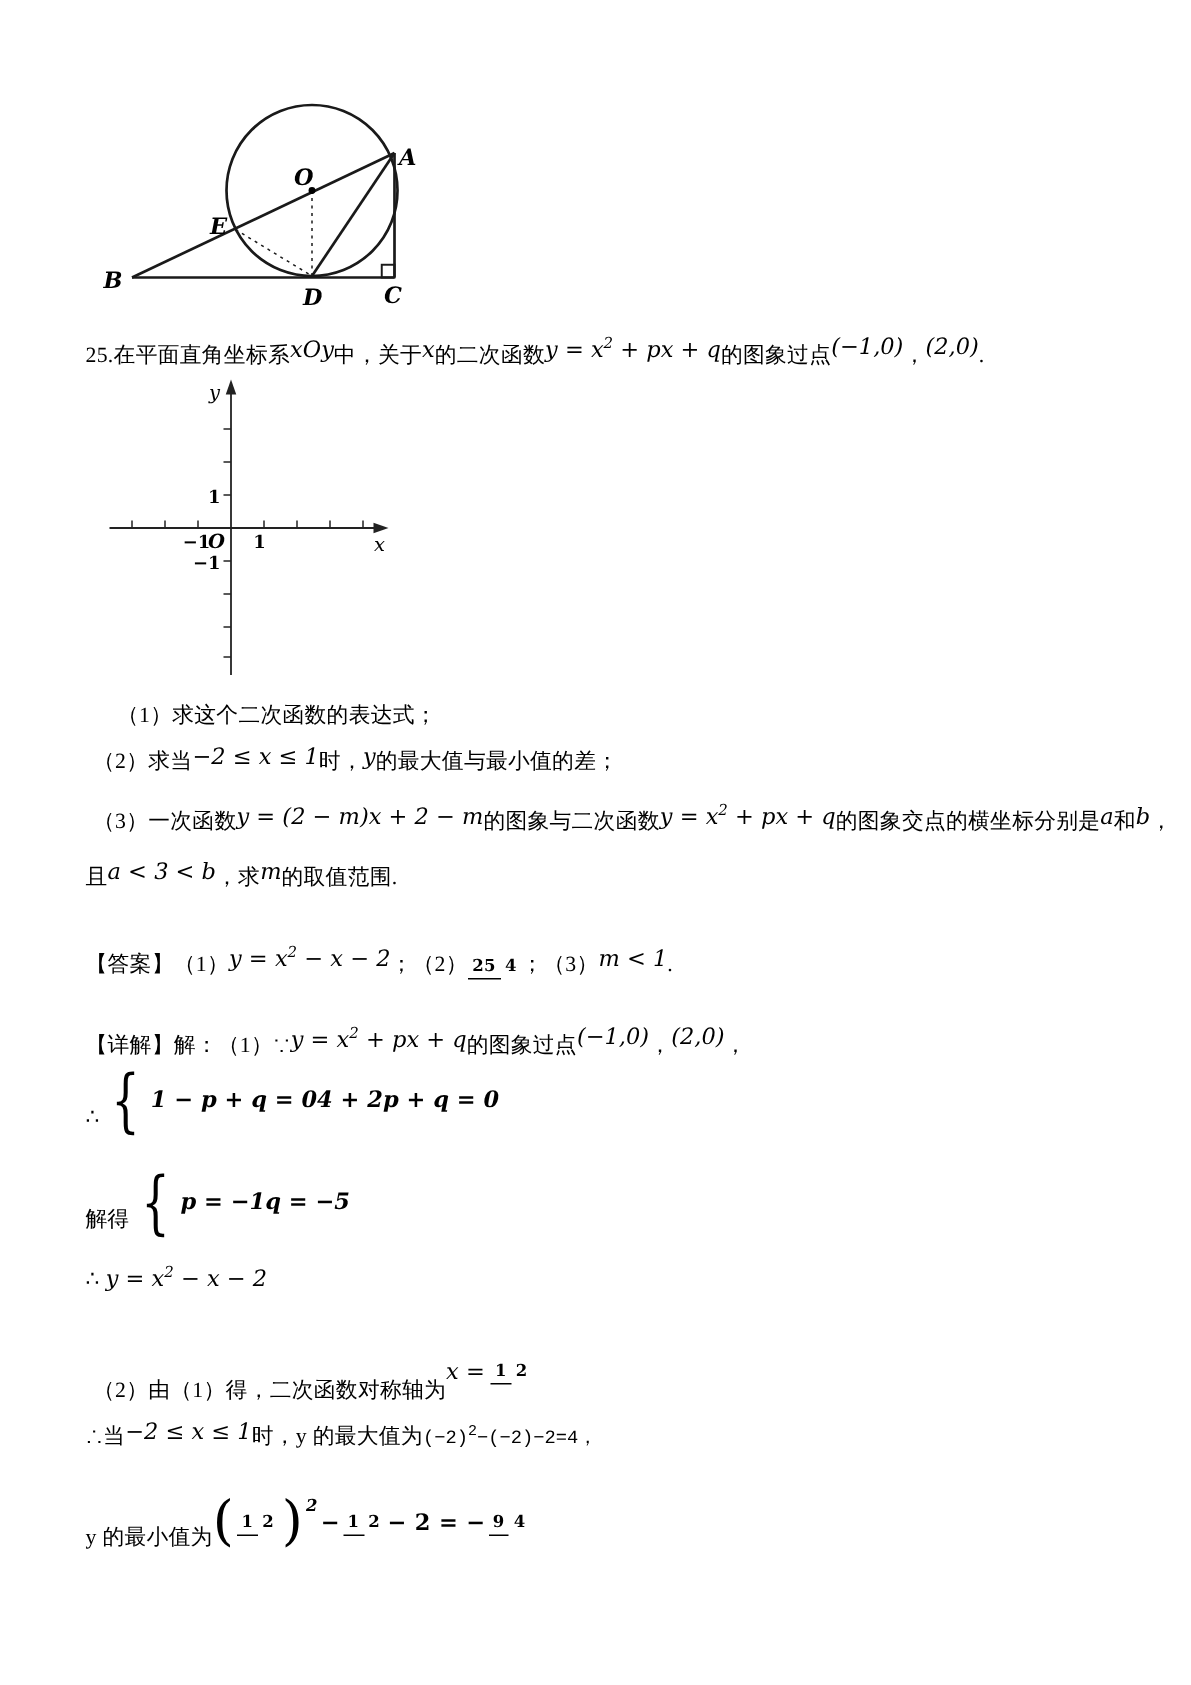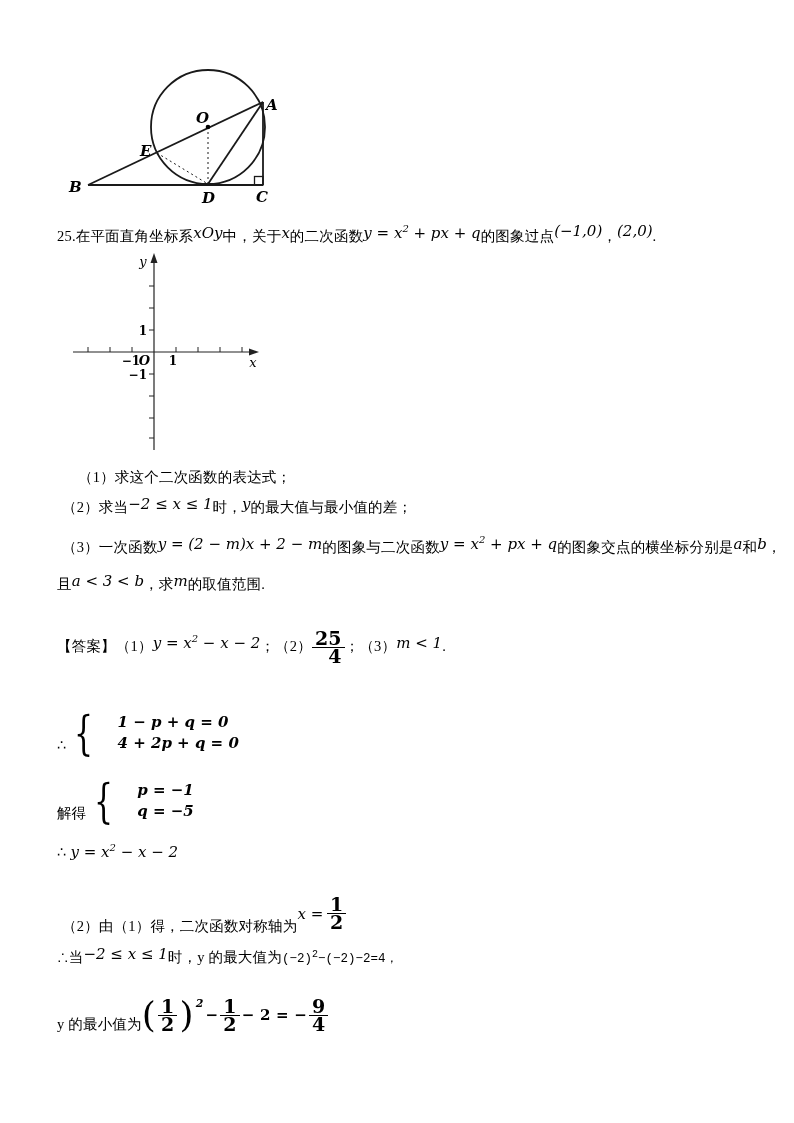--- a/index.html
+++ b/index.html
@@ -4,30 +4,30 @@
 <style>
   html,body{margin:0;padding:0;background:#ffffff;}
   .page{position:relative;width:794px;height:1123px;background:#fff;overflow:hidden;
         font-family:"Liberation Serif","DejaVu Serif",serif;color:#000;}
   .line{position:absolute;white-space:nowrap;font-size:14.5px;line-height:19px;letter-spacing:0.2px;}
   .m{font-family:"DejaVu Serif",serif;font-style:italic;font-weight:normal;font-size:15px;letter-spacing:0;}
   .up{vertical-align:3px;}
   .upx{vertical-align:12px;}
   .m sup, sup.msup{font-size:10px;line-height:0;vertical-align:super;}
   .mp{font-family:Liberation Mono, monospace;font-size:12.5px;letter-spacing:0;}
-  .frac{display:inline-flex;flex-direction:column;align-items:flex-end;vertical-align:middle;
-        font-family:"DejaVu Serif",serif;font-weight:bold;font-style:normal;font-size:19px;line-height:17px;}
+  .frac{display:inline-flex;flex-direction:row;align-items:flex-start;vertical-align:middle;
+        font-family:"DejaVu Serif",serif;font-weight:bold;font-style:normal;font-size:11px;line-height:17px;}
   .frac .num{border-bottom:1.5px solid #000;padding:0 3px;}
   .frac .den{padding:0 3px;}
   .fup{position:relative;top:-14px;}
   .sysline{position:absolute;display:flex;align-items:center;}
   .sysline .lead{align-self:flex-end;font-size:14.5px;line-height:17px;margin-right:3px;padding-bottom:1px;}
   .brace{font-family:"DejaVu Serif",serif;font-size:46px;font-weight:400;line-height:44px;
          transform:scaleX(0.65);transform-origin:center;display:inline-block;}
-  .eqcol{display:flex;flex-direction:column;margin-left:19px;}
+  .eqcol{display:flex;margin-left:2px;}
   .eq{font-family:"DejaVu Serif",serif;font-style:italic;font-weight:bold;font-size:15px;line-height:21px;}
   .minexpr{display:inline-flex;align-items:center;gap:2px;vertical-align:middle;position:relative;top:-11px;
            font-family:"DejaVu Serif",serif;font-weight:bold;}
   .bigparen{font-size:36px;font-weight:400;line-height:36px;font-family:"DejaVu Serif",serif;font-style:normal;}
   .bigsup{font-size:11px;align-self:flex-start;margin-top:-3px;font-style:italic;}
   .mid{font-size:15px;font-style:normal;}
   svg{position:absolute;}
   svg text{font-family:"DejaVu Serif",serif;}
   .ptlabel{font-style:italic;font-weight:bold;font-size:15px;}
   .axlabel{font-style:italic;font-size:13px;}
@@ -108,20 +108,23 @@
     <span>且</span><span class="m up">a &lt; 3 &lt; b</span><span>，求</span><span class="m up">m</span><span>的取值范围.</span>
   </div>
 
   <div class="line" style="left:57px;top:630px;">
     <span>【答案】</span><span>（1）</span><span class="m up"><span>y = x</span><sup class="msup">2</sup><span> − x − 2</span></span><span>；</span><span>（2）</span><span class="frac">
         <span class="num">25</span>
         <span class="den">4</span>
       </span><span>；</span><span>（3）</span><span class="m up">m &lt; 1</span><span>.</span>
   </div>
 
+  <div class="line" style="left:57px;top:682px;">
+    <span>【详解】</span><span>解：（1）</span><span>∵</span><span class="m up"><span>y = x</span><sup class="msup">2</sup><span> + px + q</span></span><span>的图象过点</span><span class="m" style="vertical-align:5px">(−1,0)</span><span>，</span><span class="m" style="vertical-align:5px">(2,0)</span><span>，</span>
+  </div>
 
   <div class="sysline" style="left:57px;top:711px;">
     <span class="lead">∴</span>
     <span class="brace">{</span>
     <span class="eqcol">
       <span class="eq">1 − p + q = 0</span>
       <span class="eq">4 + 2p + q = 0</span>
     </span>
   </div>
 

